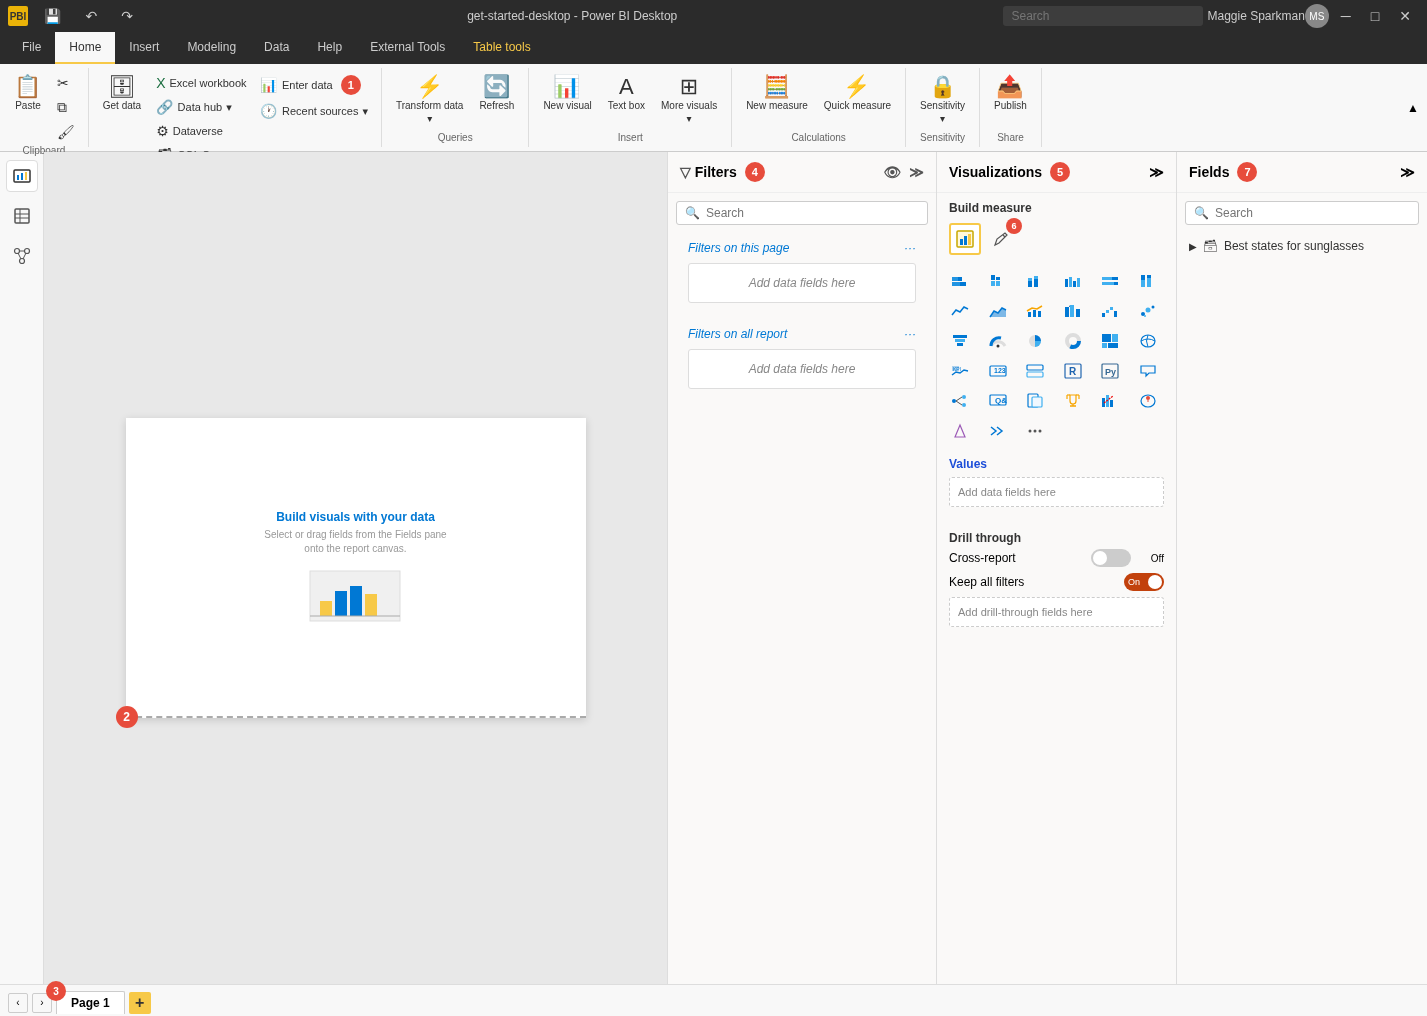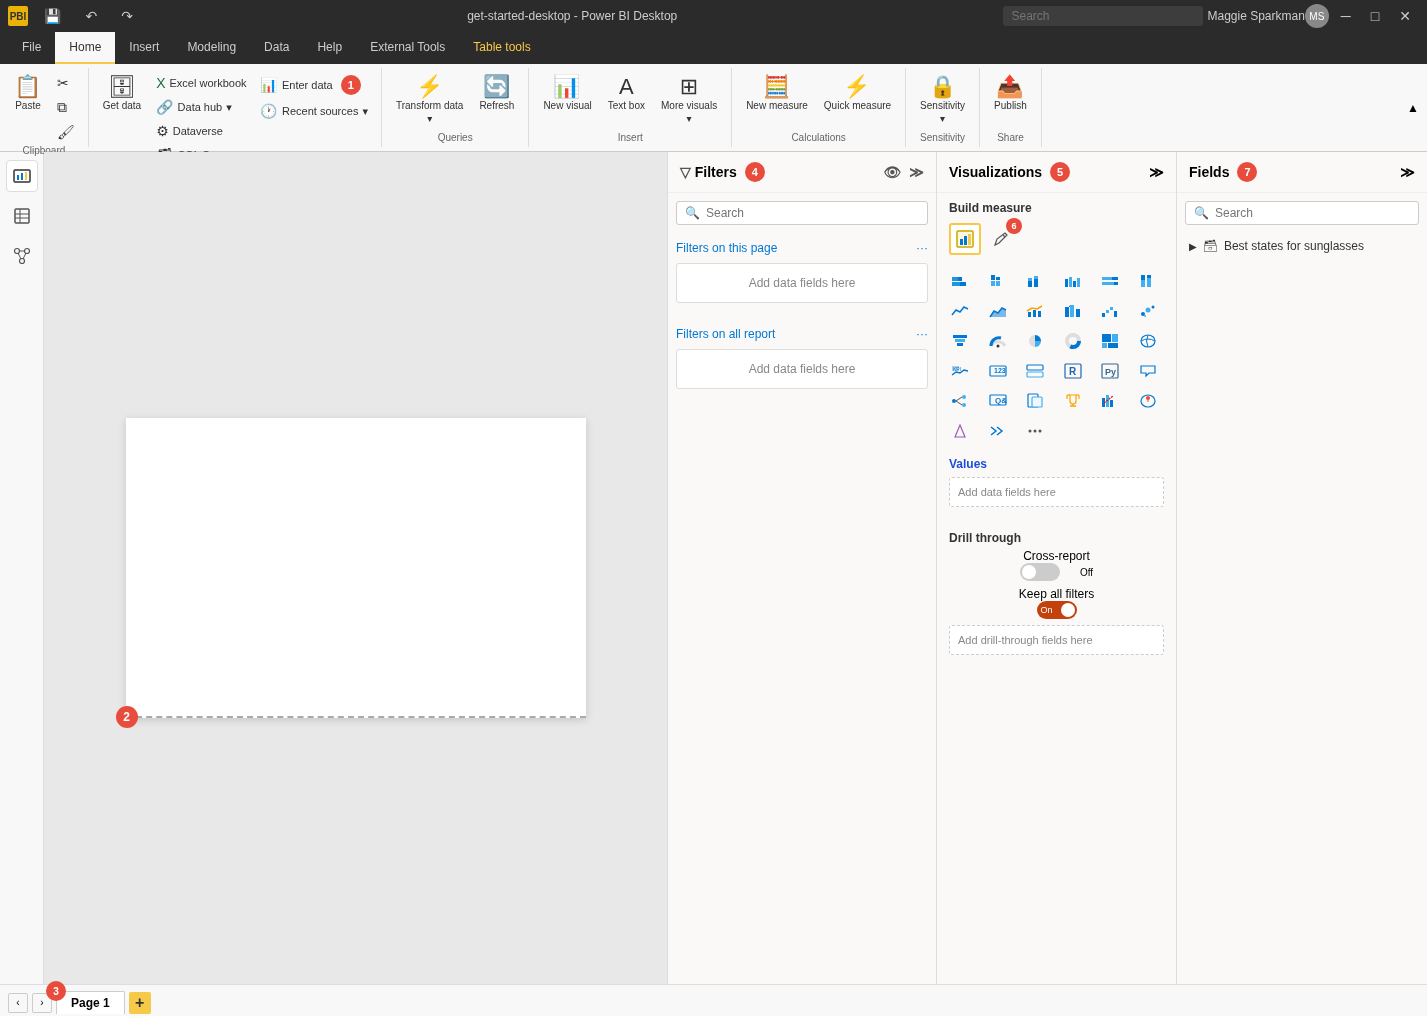--- a/index.html
+++ b/index.html
@@ -208,21 +208,22 @@
       gap: 6px;
     }
     .search-box input {
       border: none;
       outline: none;
       font-size: 12px;
       flex: 1;
       background: transparent;
     }
     .filter-section {
-      padding: 8px 8px;
+      padding: 8px 20px;
+      font-style: italic;
     }
     .filter-section-header {
       display: flex;
       justify-content: space-between;
       align-items: center;
       color: #0078d4;
       font-size: 12px;
       margin-bottom: 8px;
     }
     .filter-drop-zone {
@@ -296,21 +297,20 @@
       background: white;
       margin-bottom: 8px;
     }
     .viz-sub-label { font-size: 12px; color: #333; margin-bottom: 4px; font-weight: 600; }
     .toggle-row {
       display: flex;
       justify-content: space-between;
       align-items: center;
       font-size: 12px;
       margin-bottom: 6px;
-      flex-direction: column;
     }
     .toggle-off {
       background: #ccc;
       border-radius: 10px;
       width: 40px;
       height: 18px;
       position: relative;
       cursor: pointer;
     }
     .toggle-on {
@@ -615,20 +615,35 @@
         <line x1="6" y1="7" x2="9" y2="13" stroke="#555" stroke-width="1"></line>
         <line x1="14" y1="7" x2="11" y2="13" stroke="#555" stroke-width="1"></line>
       </svg>
     </div>
   </div>
 
   <div class="canvas-area">
     <div class="canvas-page">
 
       <div class="red-circle" style="bottom: -10px; left: -10px; z-index:10;">2</div>
+      <div class="canvas-placeholder">
+        <div class="title-text">Build visuals with your data</div>
+        <div class="sub-text">Select or drag fields from the Fields pane<br>onto the report canvas.</div>
+
+        <div style="margin-top:10px; display:flex; justify-content:center;">
+          <svg width="100" height="60" viewBox="0 0 100 60">
+            <rect x="5" y="5" width="90" height="50" fill="#f0f0f0" stroke="#ddd"></rect>
+            <rect x="15" y="35" width="12" height="15" fill="#f7c948"></rect>
+            <rect x="30" y="25" width="12" height="25" fill="#0078d4"></rect>
+            <rect x="45" y="20" width="12" height="30" fill="#0078d4"></rect>
+            <rect x="60" y="28" width="12" height="22" fill="#f7c948"></rect>
+            <line x1="5" y1="50" x2="95" y2="50" stroke="#aaa" stroke-width="1"></line>
+          </svg>
+        </div>
+      </div>
       <div class="dashed-line"></div>
     </div>
   </div>
 
   <div class="filters-panel">
     <div class="panel-header">
       <div class="panel-header-area">
         <span style="color:#555;">▽</span>
         <span>Filters</span>
         <span class="red-number-badge">4</span>

